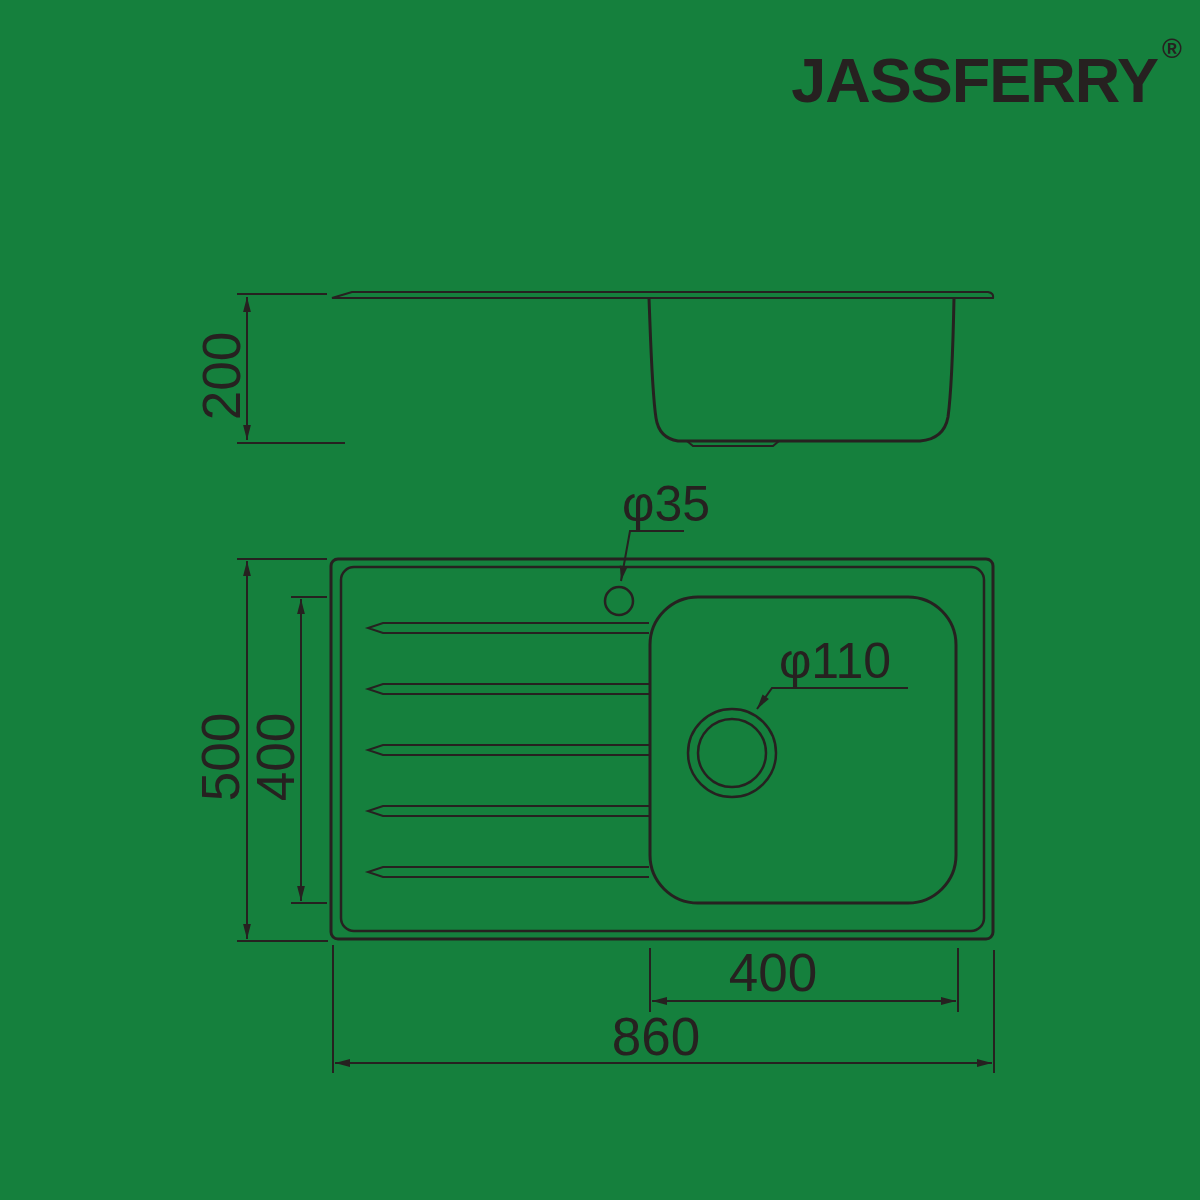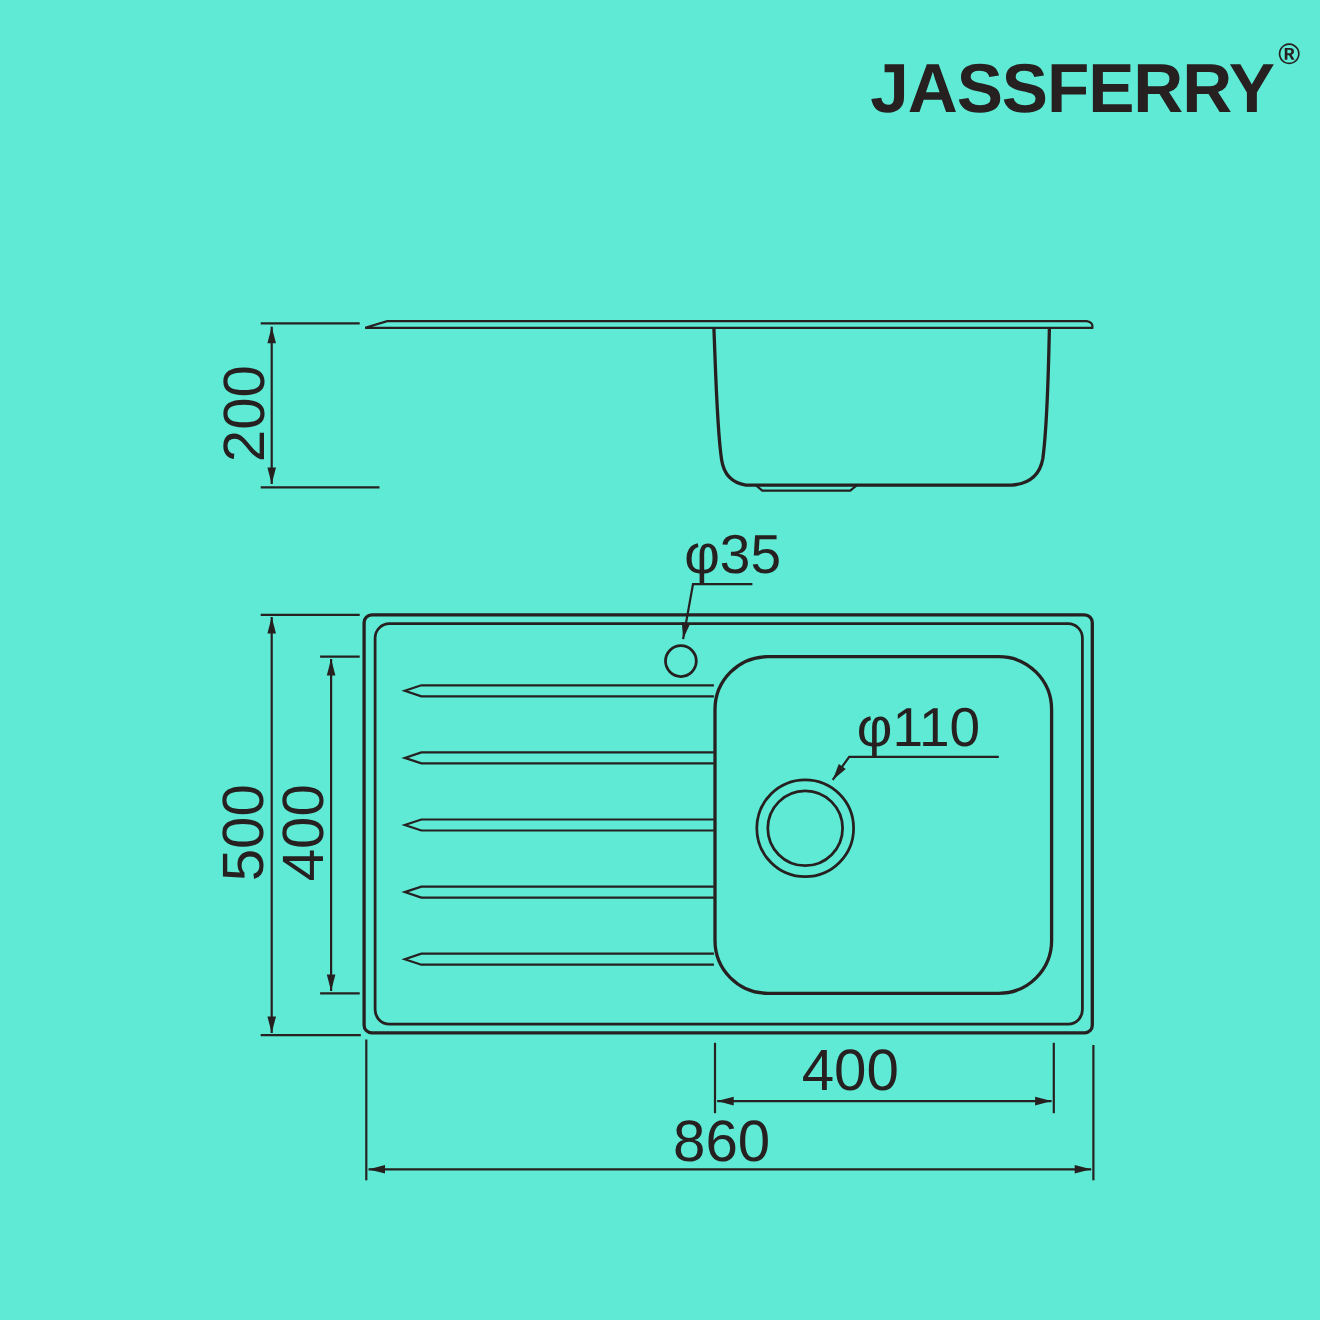--- a/index.html
+++ b/index.html
@@ -7,21 +7,21 @@
     padding: 0;
     background: #ffffff;
     width: 1200px;
     height: 1200px;
     font-family: "Liberation Sans", sans-serif;
   }
   .stage {
     position: relative;
     width: 1200px;
     height: 1200px;
-    background: #5eead4;
+    background: #15803d;
     overflow: hidden;
     text-decoration: underline;
   }
   svg { display: block; }
   .ln  { fill: none; stroke: #262120; }
   .w3  { stroke-width: 3; }
   .w25 { stroke-width: 2.5; }
   .w2  { stroke-width: 2; }
   .txt {
     fill: #262120;

